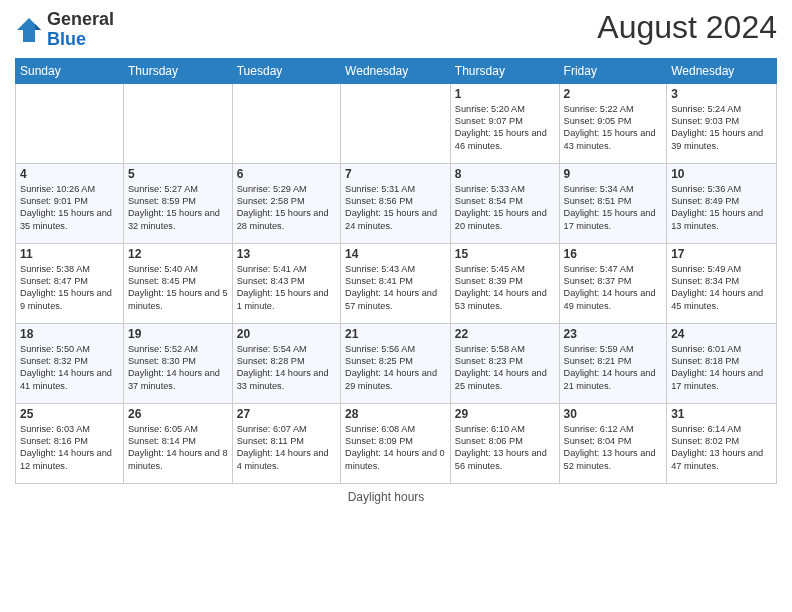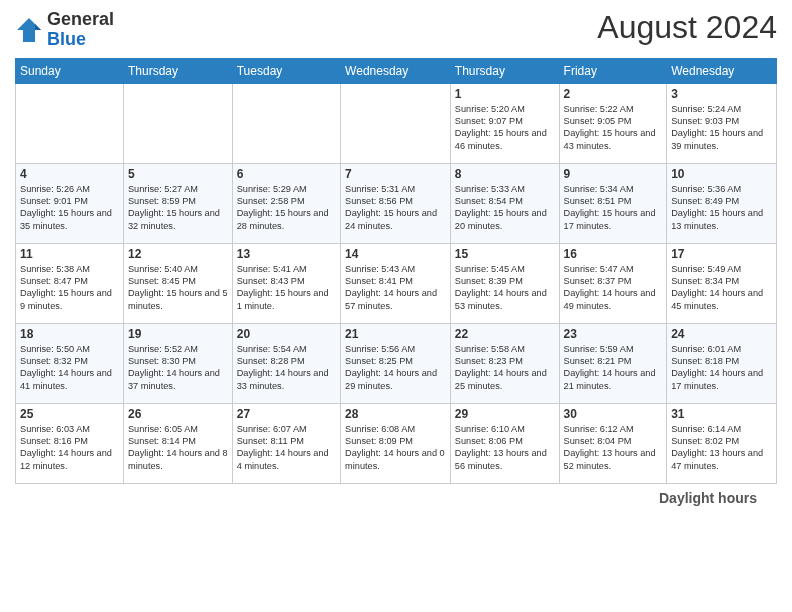--- a/index.html
+++ b/index.html
@@ -86,24 +86,23 @@
     .day-info {
       font-size: 9.2px;
       color: #333;
       line-height: 1.35;
     }
     .empty-cell {
       background: #fff !important;
     }
     .footer {
       margin-top: 6px;
-      font-size: 14px;
+      font-size: 12px;
       color: #555;
-      text-align: right;
-      font-weight: bold;
+      text-align: center;
     }
     .footer-item {
       display: inline-block;
       margin-right: 20px;
     }
   </style>
 </head>
 <body>
 
 <div class="page">
@@ -159,21 +158,21 @@
             <span class="day-num">3</span>
             <div class="day-info">Sunrise: 5:24 AM
 Sunset: 9:03 PM
 Daylight: 15 hours
 and 39 minutes.</div>
           </td>
         </tr>
         <tr>
           <td>
             <span class="day-num">4</span>
-            <div class="day-info">Sunrise: 5:26 AM
+            <div class="day-info">Sunrise: 10:26 AM
 Sunset: 9:01 PM
 Daylight: 15 hours
 and 35 minutes.</div>
           </td>
           <td>
             <span class="day-num">5</span>
             <div class="day-info">Sunrise: 5:27 AM
 Sunset: 8:59 PM
 Daylight: 15 hours
 and 32 minutes.</div>

